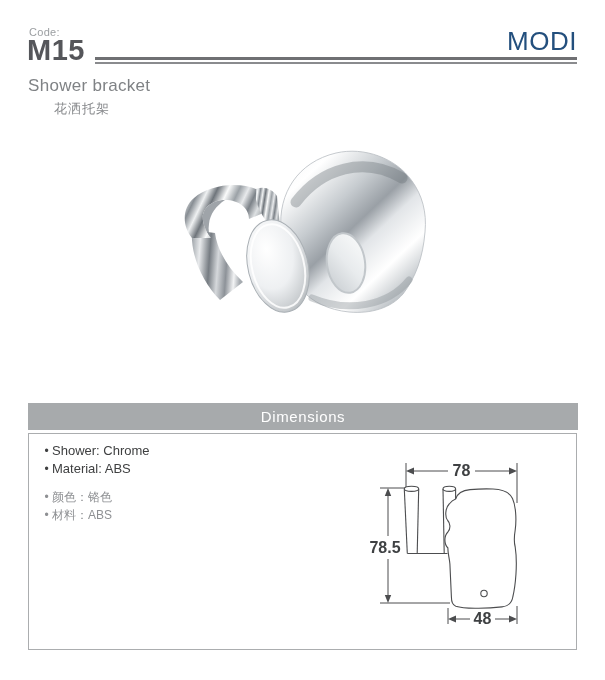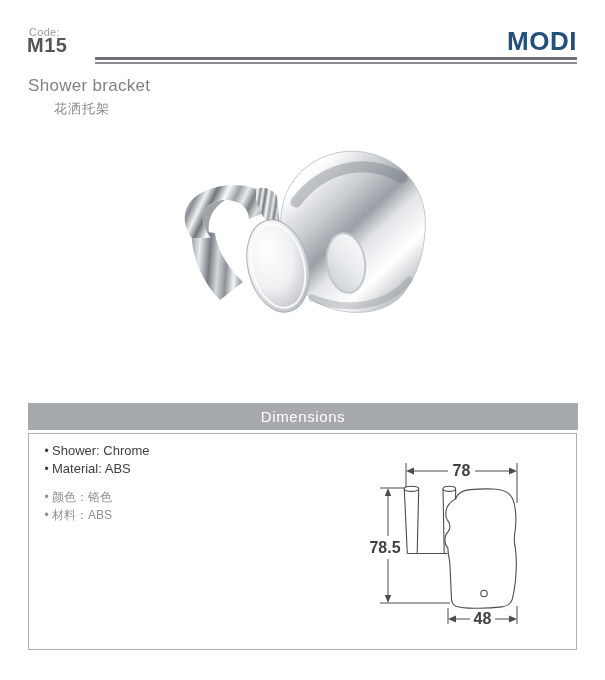--- a/index.html
+++ b/index.html
@@ -3,22 +3,22 @@
 <meta charset="utf-8">
 <style>
   html,body{margin:0;padding:0;background:#ffffff;}
   #page{
     position:relative;width:605px;height:680px;background:#ffffff;overflow:hidden;
     font-family:"Liberation Sans", sans-serif;
     text-align:center;
   }
   
   .code-label{position:absolute;left:29px;top:26px;font-size:11px;color:#9b9ea1;letter-spacing:.3px;}
-  .code-value{position:absolute;left:27px;top:34px;font-size:20px;font-weight:bold;color:#55565a;letter-spacing:.5px;}
-  .brand{position:absolute;right:28px;top:26px;font-size:26px;font-weight:bold;color:#234f7d;letter-spacing:.5px;font-style:normal;}
+  .code-value{position:absolute;left:27px;top:34px;font-size:29px;font-weight:bold;color:#55565a;letter-spacing:.5px;}
+  .brand{position:absolute;right:28px;top:26px;font-size:26px;font-weight:normal;color:#234f7d;letter-spacing:.5px;font-style:normal;}
   .rule-wrap{position:absolute;left:95px;top:57px;width:482px;}
   .rule-top{height:3px;background:#6f7073;}
   .rule-gap{height:2px;background:#ffffff;}
   .rule-bottom{height:2px;background:#8a8b8e;}
   .name-en{position:absolute;left:28px;top:76px;font-size:17px;color:#7f8285;letter-spacing:.3px;}
   .name-zh{position:absolute;left:28px;top:100px;font-size:13px;color:#85878a;letter-spacing:1px;margin-left:26px;}
   
   .photo{position:absolute;left:150px;top:138px;width:305px;height:228px;}
   
   .dim-bar{

